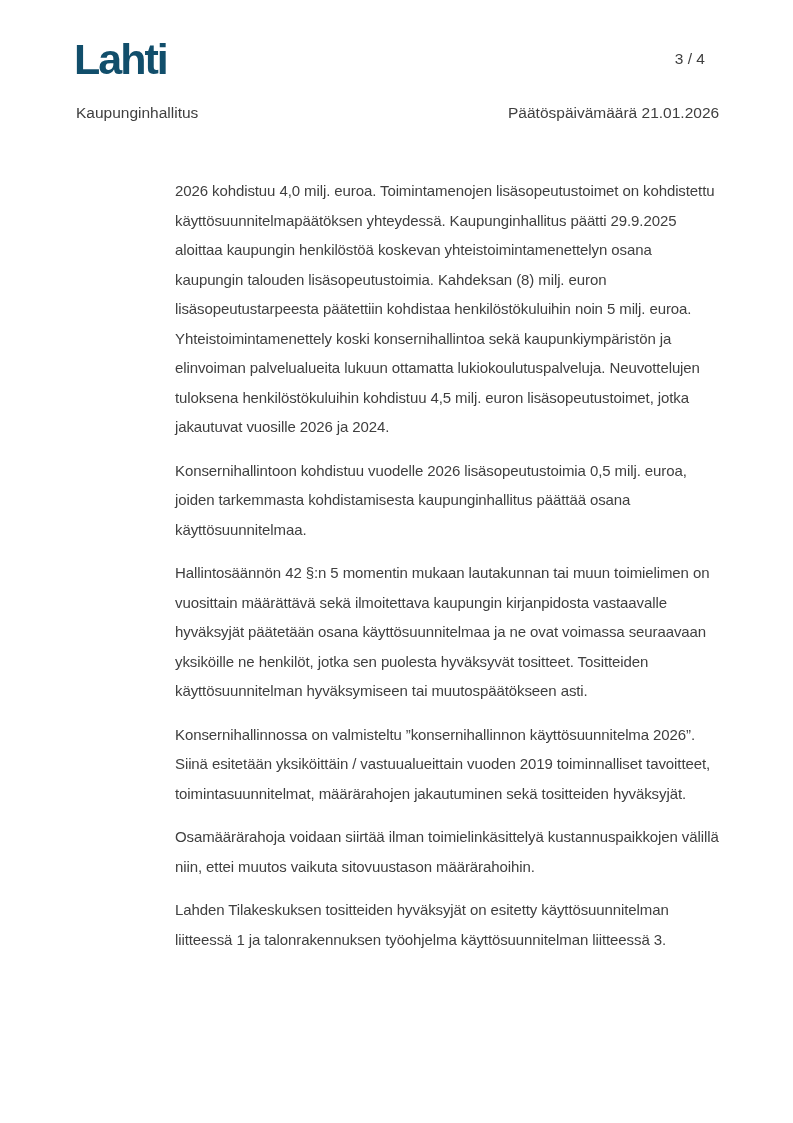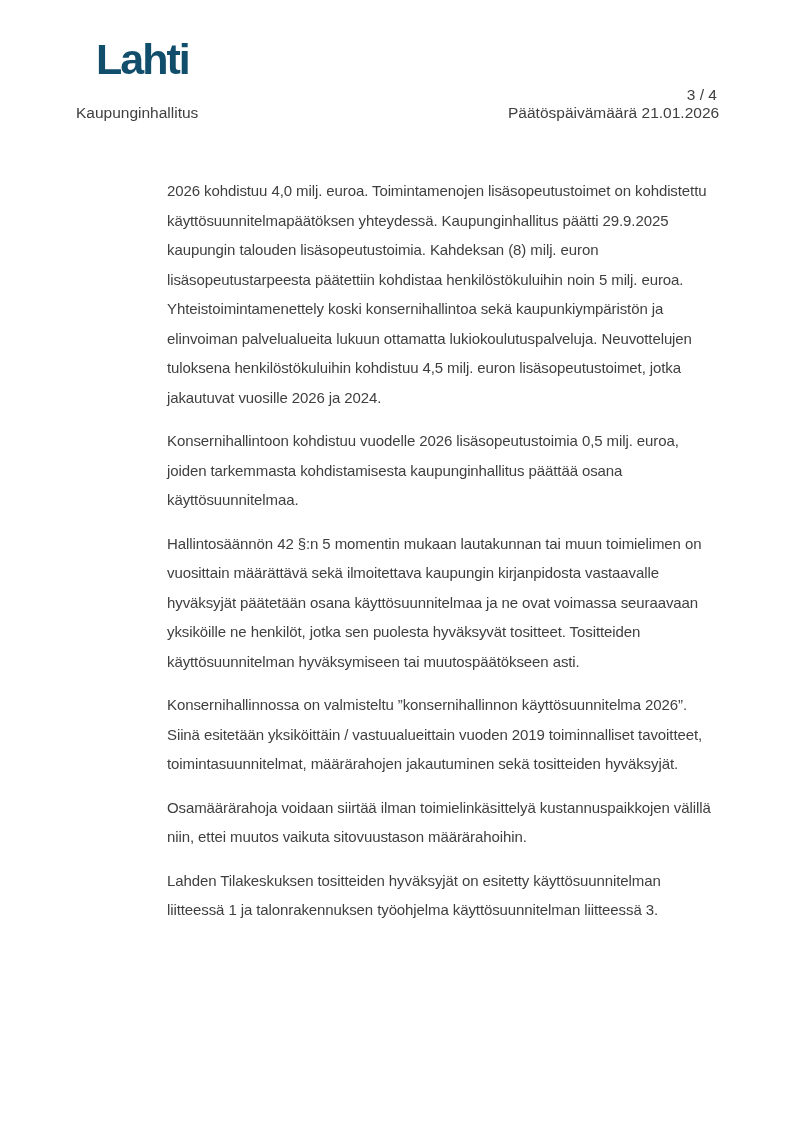--- a/index.html
+++ b/index.html
@@ -21,24 +21,23 @@
     top: 38px;
     font-size: 43px;
     font-weight: 700;
     letter-spacing: -2px;
     color: #114e6b;
     line-height: 1;
   }
   .page-number {
     position: absolute;
     top: 50px;
-    right: 76px;
+    right: 88px;
     font-size: 15.5px;
     color: #3f3f3f;
-    margin-top: 36px;
   }
   .header-left {
     position: absolute;
     left: 76px;
     top: 104px;
     font-size: 15.5px;
     text-align: center;
   }
   .header-right {
     position: absolute;
@@ -48,43 +47,44 @@
   }
   .document-body {
     position: absolute;
     left: 163px;
     top: 176px;
     width: 580px;
     font-size: 15px;
     letter-spacing: -0.1px;
   }
   .paragraph {
-    margin: 0 0 14px 4px;
+    margin: 0 0 14px 12px;
   }
   .line {
     height: 29.5px;
     line-height: 29.5px;
     white-space: nowrap;
   }
 </style>
 </head>
 <body style="color: rgb(63, 63, 63); background: rgb(255, 255, 255);">
 
-<div class="logo" style="color: rgb(17, 78, 107); margin-left: 22px;">Lahti</div>
+<div class="logo" style="color: rgb(17, 78, 107);">Lahti</div>
 
 <div class="page-number">3 / 4</div>
 
 <div class="header-left">Kaupunginhallitus</div>
 
 <div class="header-right">Päätöspäivämäärä 21.01.2026</div>
 
 <div class="document-body">
     <div class="paragraph">
       <div class="line">2026 kohdistuu 4,0 milj. euroa. Toimintamenojen lisäsopeutustoimet on kohdistettu</div>
       <div class="line">käyttösuunnitelmapäätöksen yhteydessä. Kaupunginhallitus päätti 29.9.2025</div>
+      <div class="line">aloittaa kaupungin henkilöstöä koskevan yhteistoimintamenettelyn osana</div>
       <div class="line">kaupungin talouden lisäsopeutustoimia. Kahdeksan (8) milj. euron</div>
       <div class="line">lisäsopeutustarpeesta päätettiin kohdistaa henkilöstökuluihin noin 5 milj. euroa.</div>
       <div class="line">Yhteistoimintamenettely koski konsernihallintoa sekä kaupunkiympäristön ja</div>
       <div class="line">elinvoiman palvelualueita lukuun ottamatta lukiokoulutuspalveluja. Neuvottelujen</div>
       <div class="line">tuloksena henkilöstökuluihin kohdistuu 4,5 milj. euron lisäsopeutustoimet, jotka</div>
       <div class="line">jakautuvat vuosille 2026 ja 2024.</div>
     </div>
     <div class="paragraph">
       <div class="line">Konsernihallintoon kohdistuu vuodelle 2026 lisäsopeutustoimia 0,5 milj. euroa,</div>
       <div class="line">joiden tarkemmasta kohdistamisesta kaupunginhallitus päättää osana</div>

